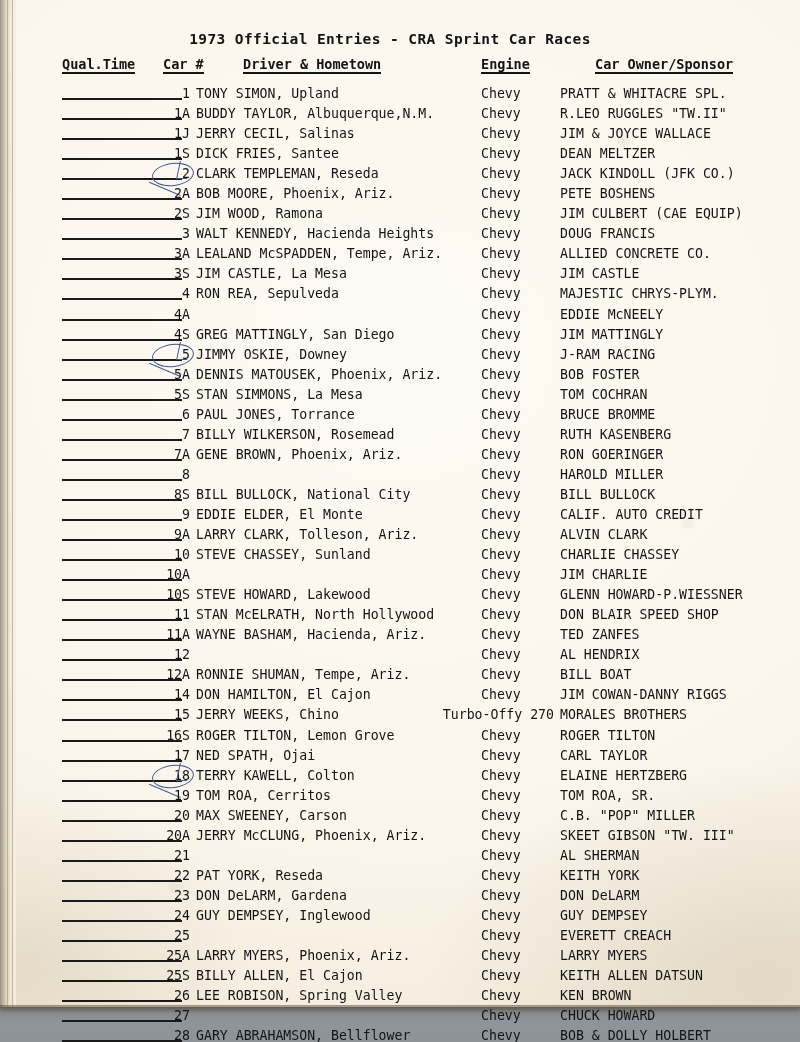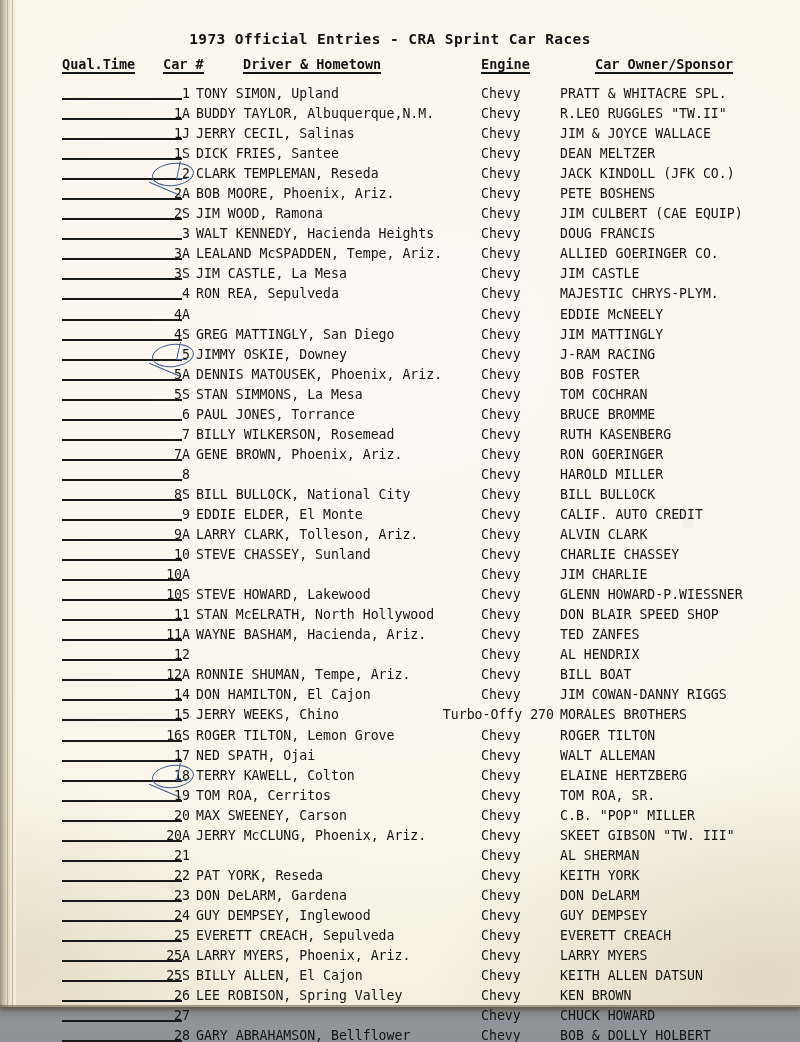--- a/index.html
+++ b/index.html
@@ -269,21 +269,21 @@
         <div class="cell c-carnum">3</div>
         <div class="cell c-driver">WALT KENNEDY, Hacienda Heights</div>
         <div class="cell c-engine">Chevy</div>
         <div class="cell c-owner">DOUG FRANCIS</div>
       </div>
       <div class="row">
         <div class="qual-line"></div>
         <div class="cell c-carnum">3A</div>
         <div class="cell c-driver">LEALAND McSPADDEN, Tempe, Ariz.</div>
         <div class="cell c-engine">Chevy</div>
-        <div class="cell c-owner">ALLIED GOERINGER CO.</div>
+        <div class="cell c-owner">ALLIED CONCRETE CO.</div>
       </div>
       <div class="row">
         <div class="qual-line"></div>
         <div class="cell c-carnum">3S</div>
         <div class="cell c-driver">JIM CASTLE, La Mesa</div>
         <div class="cell c-engine">Chevy</div>
         <div class="cell c-owner">JIM CASTLE</div>
       </div>
       <div class="row">
         <div class="qual-line"></div>
@@ -445,21 +445,21 @@
         <div class="cell c-carnum">16S</div>
         <div class="cell c-driver">ROGER TILTON, Lemon Grove</div>
         <div class="cell c-engine">Chevy</div>
         <div class="cell c-owner">ROGER TILTON</div>
       </div>
       <div class="row">
         <div class="qual-line"></div>
         <div class="cell c-carnum">17</div>
         <div class="cell c-driver">NED SPATH, Ojai</div>
         <div class="cell c-engine">Chevy</div>
-        <div class="cell c-owner">WALT ALLEMAN</div>
+        <div class="cell c-owner">CARL TAYLOR</div>
       </div>
       <div class="row">
         <div class="qual-line"></div>
         <div class="cell c-carnum">18</div>
         <div class="cell c-driver">TERRY KAWELL, Colton</div>
         <div class="cell c-engine">Chevy</div>
         <div class="cell c-owner">ELAINE HERTZBERG</div>
         <div class="circle-mark" style="border-color: rgb(61, 90, 146);"></div>
         <div class="tail-mark" style="border-bottom-color: rgb(61, 90, 146);"></div>
         <div class="check-mark" style="border-left-color: rgb(61, 90, 146); border-bottom-color: rgb(61, 90, 146);"></div>
@@ -509,21 +509,20 @@
       <div class="row">
         <div class="qual-line"></div>
         <div class="cell c-carnum">24</div>
         <div class="cell c-driver">GUY DEMPSEY, Inglewood</div>
         <div class="cell c-engine">Chevy</div>
         <div class="cell c-owner">GUY DEMPSEY</div>
       </div>
       <div class="row">
         <div class="qual-line"></div>
         <div class="cell c-carnum">25</div>
-        <div class="cell c-driver">EVERETT CREACH, Sepulveda</div>
         <div class="cell c-engine">Chevy</div>
         <div class="cell c-owner">EVERETT CREACH</div>
       </div>
       <div class="row">
         <div class="qual-line"></div>
         <div class="cell c-carnum">25A</div>
         <div class="cell c-driver">LARRY MYERS, Phoenix, Ariz.</div>
         <div class="cell c-engine">Chevy</div>
         <div class="cell c-owner">LARRY MYERS</div>
       </div>

